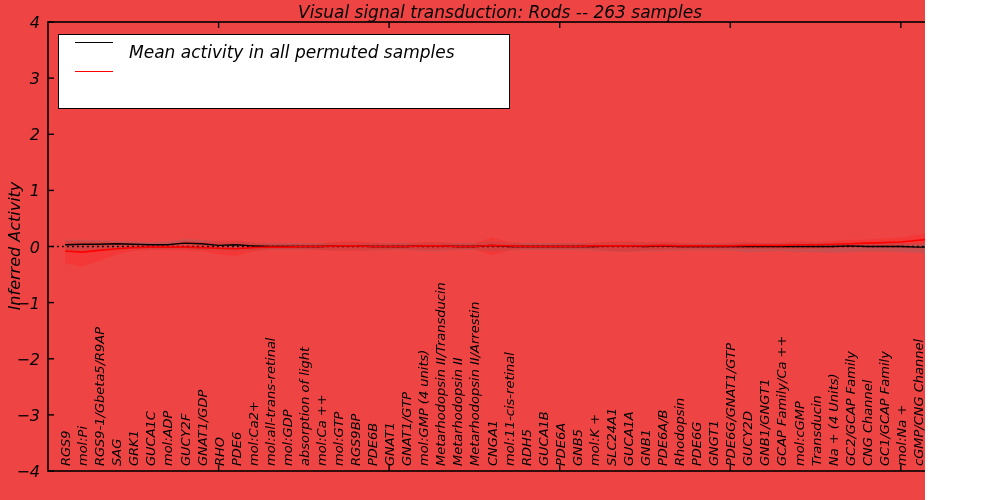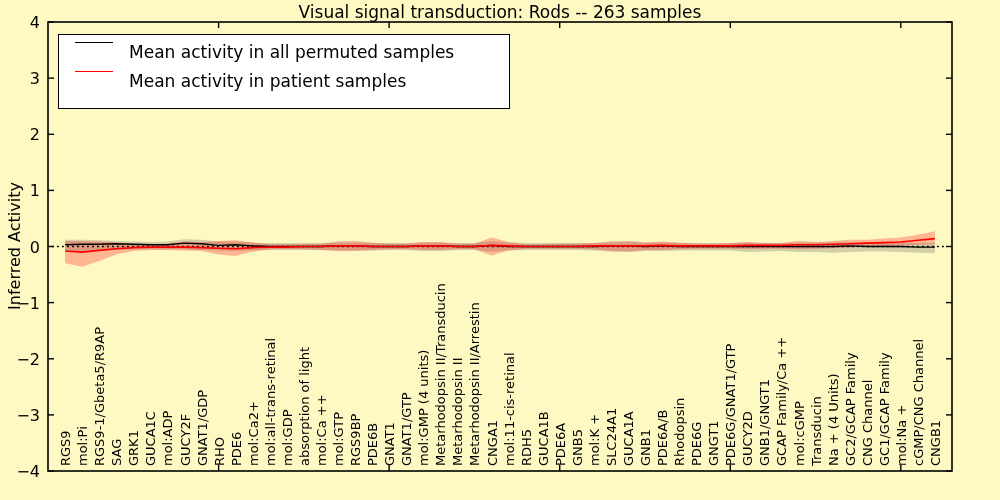--- a/index.html
+++ b/index.html
@@ -1,19 +1,20 @@
 <!DOCTYPE html>
 <html><head>
 <meta charset="utf-8">
 <style>
   html,body { margin:0; padding:0; background:#ffffff; }
   .figure {
-    position:relative; width:1000px; height:500px; background:#fef9c3;
+    position:relative; width:925px; height:500px; background:#ef4444;
     font-family:"DejaVu Sans", "Liberation Sans", sans-serif; color:#000;
     overflow:hidden;
+    font-style:italic;
   }
   .chart-title {
     position:absolute; left:48px; top:2px; width:904px;
     text-align:center; font-size:17px; line-height:20px; white-space:nowrap;
   }
   .ylabel {
     position:absolute; left:14px; top:246px;
     transform:translate(-50%,-50%) rotate(-90deg);
     font-size:16px; white-space:nowrap;
   }
@@ -138,16 +139,15 @@
       <text transform="translate(939.9,466) rotate(-90)" font-size="13" fill="#000" text-anchor="start">CNGB1</text>
     </svg>
 
   <div class="legend">
     <div class="legend-row">
       <span class="legend-sample s-black"></span>
       <span class="legend-label">Mean activity in all permuted samples</span>
     </div>
     <div class="legend-row">
       <span class="legend-sample s-red"></span>
-      <span class="legend-label">Mean activity in patient samples</span>
     </div>
   </div>
 </div>
 
 </body></html>

